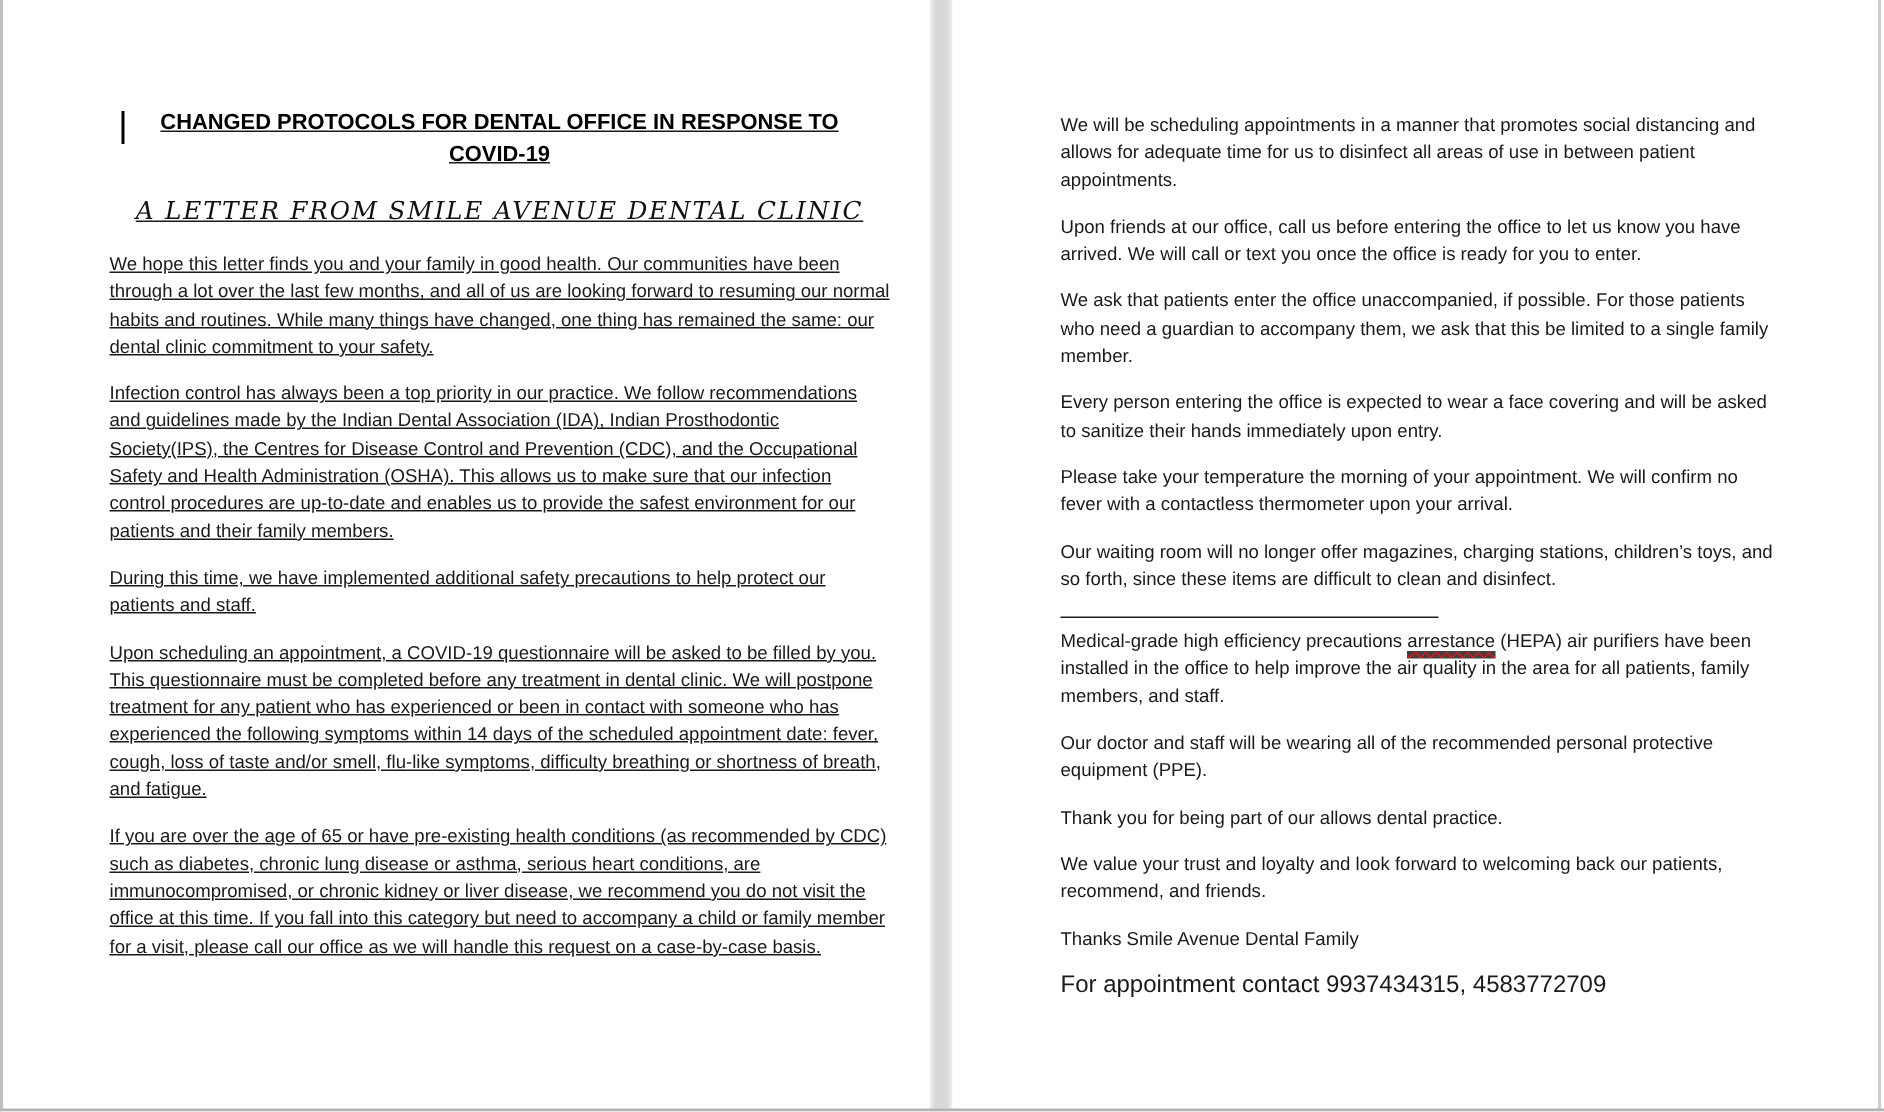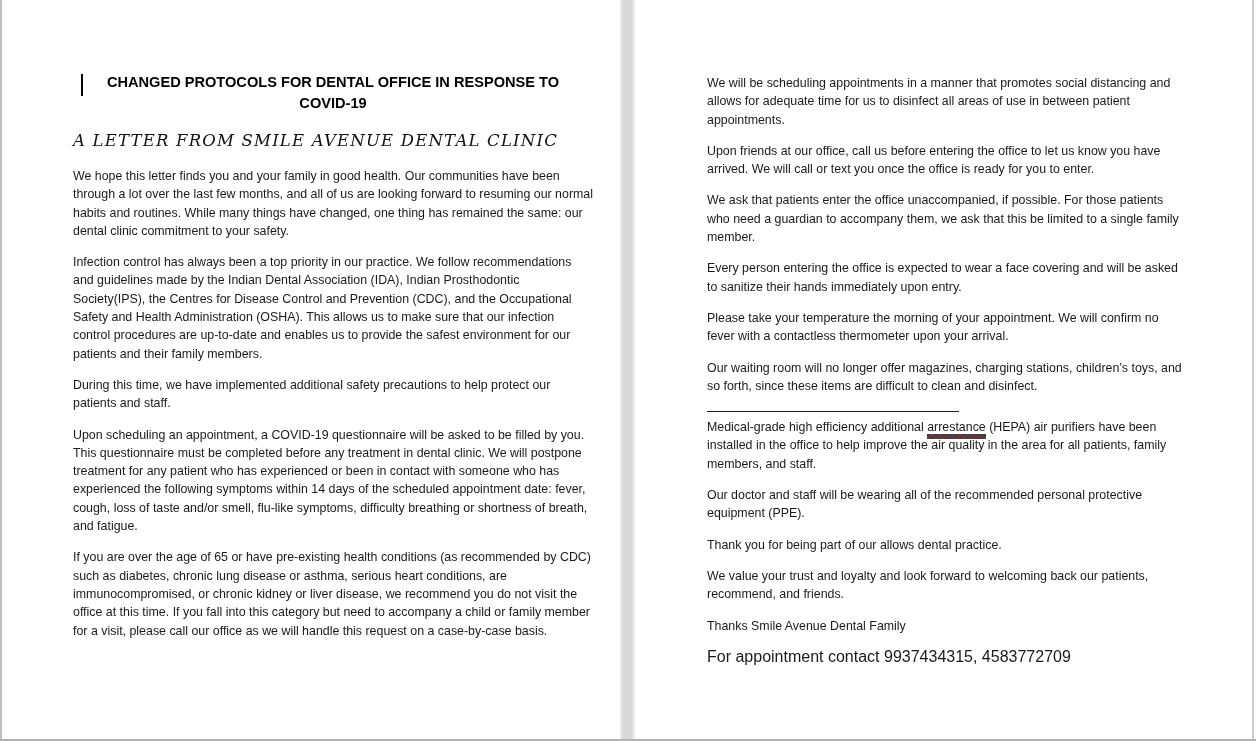--- a/index.html
+++ b/index.html
@@ -16,21 +16,21 @@
   .spread {
     display: flex;
     width: 1256px;
     height: 741px;
   }
   .page {
     background: #ffffff;
     height: 741px;
     overflow: hidden;
   }
-  .page-left  { width: 620px; padding: 72px 27px 0 73px; }
+  .page-left  { width: 620px; padding: 72px 27px 0 73px; text-decoration: underline; }
   .page-right { width: 621px; padding: 74px 71px 0 72px; }
   .page-gap {
     width: 15px;
     height: 741px;
     background: linear-gradient(to right, #efefef, #d8d8d8 25%, #d8d8d8 75%, #efefef);
   }
   .doc-title {
     margin: 0 0 16px 0;
     font-size: 14.6px;
     line-height: 21px;
@@ -39,21 +39,21 @@
     color: #000;
   }
   .doc-subtitle {
     margin: 0 0 15px 0;
     font-family: "DejaVu Serif", serif;
     font-style: italic;
     font-weight: normal;
     font-size: 16.5px;
     line-height: 22px;
     letter-spacing: 1.2px;
-    text-align: left;
+    text-align: center;
     color: #111;
   }
   p.body-text {
     margin: 0 0 13px 0;
     font-size: 12.4px;
     line-height: 18.3px;
   }
   .divider {
     width: 252px;
     height: 0;
@@ -108,21 +108,21 @@
   <div class="page page-right">
     <p class="body-text">We will be scheduling appointments in a manner that promotes social distancing and allows for adequate time for us to disinfect all areas of use in between patient appointments.</p>
     <p class="body-text">Upon friends at our office, call us before entering the office to let us know you have arrived. We will call or text you once the office is ready for you to enter.</p>
     <p class="body-text">We ask that patients enter the office unaccompanied, if possible. For those patients who need a guardian to accompany them, we ask that this be limited to a single family member.</p>
     <p class="body-text">Every person entering the office is expected to wear a face covering and will be asked to sanitize their hands immediately upon entry.</p>
     <p class="body-text">Please take your temperature the morning of your appointment. We will confirm no fever with a contactless thermometer upon your arrival.</p>
     <p class="body-text">Our waiting room will no longer offer magazines, charging stations, children’s toys, and so forth, since these items are difficult to clean and disinfect.</p>
 
     <div class="divider"></div>
 
-    <p class="body-text"><span>Medical-grade high efficiency additional </span><span class="spell-error">arrestance</span><span> (HEPA) air purifiers have been installed in the office to help improve the air quality in the area for all patients, family members, and staff.</span></p>
+    <p class="body-text"><span>Medical-grade high efficiency precautions </span><span class="spell-error">arrestance</span><span> (HEPA) air purifiers have been installed in the office to help improve the air quality in the area for all patients, family members, and staff.</span></p>
 
     <p class="body-text">Our doctor and staff will be wearing all of the recommended personal protective equipment (PPE).</p>
     <p class="body-text">Thank you for being part of our allows dental practice.</p>
     <p class="body-text">We value your trust and loyalty and look forward to welcoming back our patients, recommend, and friends.</p>
     <p class="body-text">Thanks Smile Avenue Dental Family</p>
 
     <p class="body-text footer-bold">
       </p>
       <div>For appointment contact 9937434315, 4583772709</div>
     <p></p>

